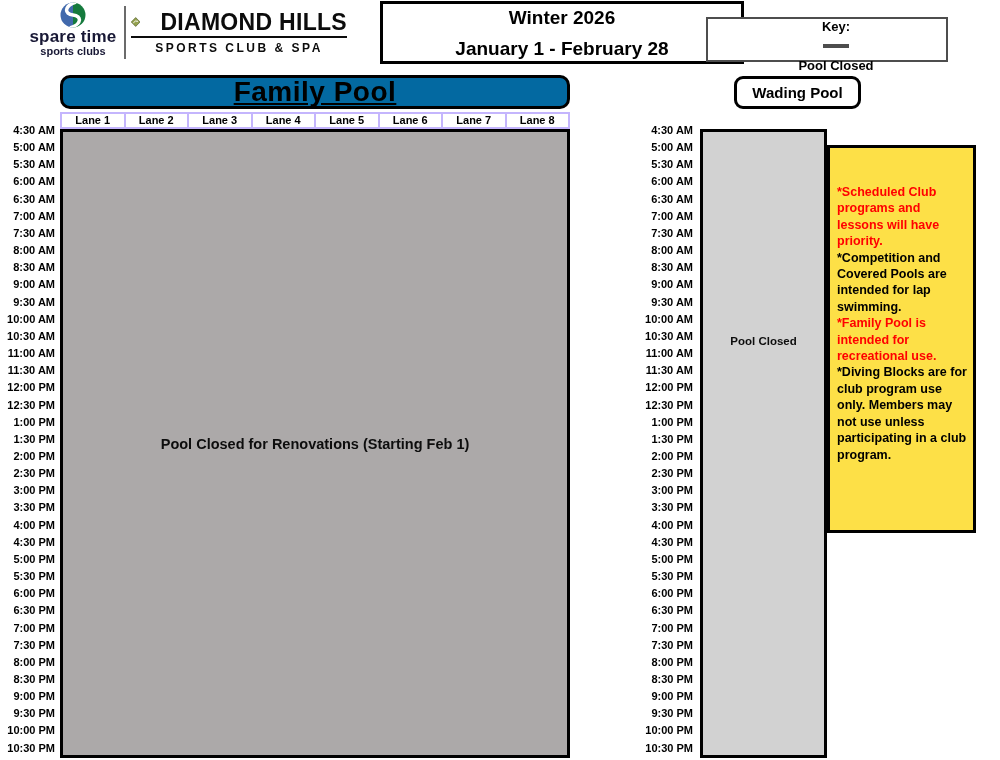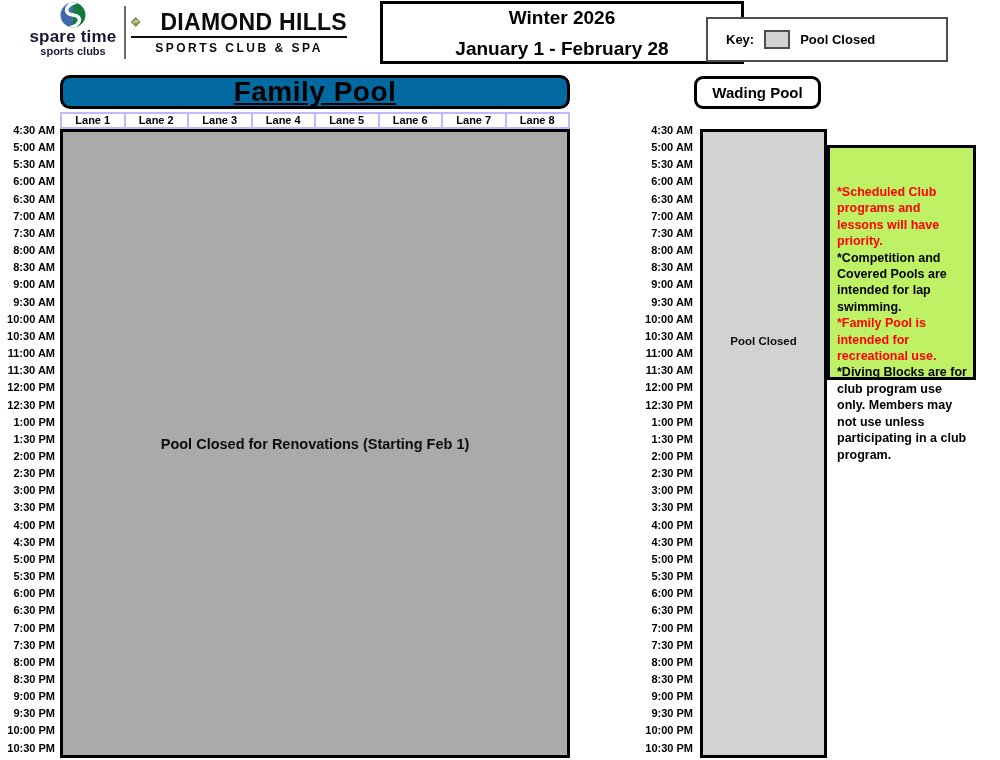--- a/index.html
+++ b/index.html
@@ -26,34 +26,34 @@
   .season-box {
     left:380px; top:1px; width:364px; height:63px; border:3px solid #000;
     display:flex; flex-direction:column; align-items:center; justify-content:center; gap:10px;
     background:#fff;
   }
   .season-line { font-size:19px; font-weight:bold; line-height:21px; }
 
   
   .key-box {
     left:706px; top:17px; width:242px; height:45px; border:2px solid #4d4d4d; background:#fff;
-    display:flex; align-items:center; padding-left:18px; gap:10px;
+    display:flex; align-items:center; padding-left:18px; gap:10px;flex-direction:column;
   }
   .key-label { font-size:13px; font-weight:bold; }
   .key-swatch { width:26px; height:19px; border:2px solid #4d4d4d; background:#d2d2d2; display:inline-block; }
   .key-item-label { font-size:13px; font-weight:bold; }
 
   
   .fp-title-box {
     left:60px; top:75px; width:510px; height:34px; border:3px solid #000; border-radius:10px;
     display:flex; align-items:center; justify-content:center; background:#0369a1;
   }
   .fp-title { font-size:28px; font-weight:bold; text-decoration:underline; line-height:28px; letter-spacing:.5px; }
   .wp-title-box {
-    left:694px; top:76px; width:127px; height:33px; border:3px solid #000; border-radius:9px;
+    left:734px; top:76px; width:127px; height:33px; border:3px solid #000; border-radius:9px;
     display:flex; align-items:center; justify-content:center; background:#fff;
   }
   .wp-title { font-size:15px; font-weight:bold; }
 
   
   .lane-row { left:60px; top:112px; width:510px; height:17px; display:flex; background:#000; }
   .lane-cell {
     flex:1 1 0; background:#fff; border:2px solid #c4b5fd; font-size:11px; font-weight:bold;
     display:flex; align-items:center; justify-content:center; line-height:11px;
   }
@@ -79,21 +79,21 @@
   .time-col {
     display:flex; flex-direction:column; justify-content:space-between;
     top:124px; height:631px; text-align:right;
   }
   .time-col-family { left:0; width:55px; }
   .time-col-wading { left:610px; width:83px; }
   .time-label { font-size:11px; font-weight:bold; line-height:13px; height:13px; white-space:nowrap; }
 
   
   .notes-box {
-    left:827px; top:145px; width:149px; height:235px; background:#bef264; border:3px solid #000;
+    left:827px; top:145px; width:149px; height:388px; background:#fde047; border:3px solid #000;
     padding:36px 5px 0 7px;
   }
   .note-seg { display:block; font-size:12.5px; font-weight:bold; line-height:16.4px; }
 </style>
 </head>
 <body>
 
 <div class="page">
 
   <div class="abs spare-logo">

